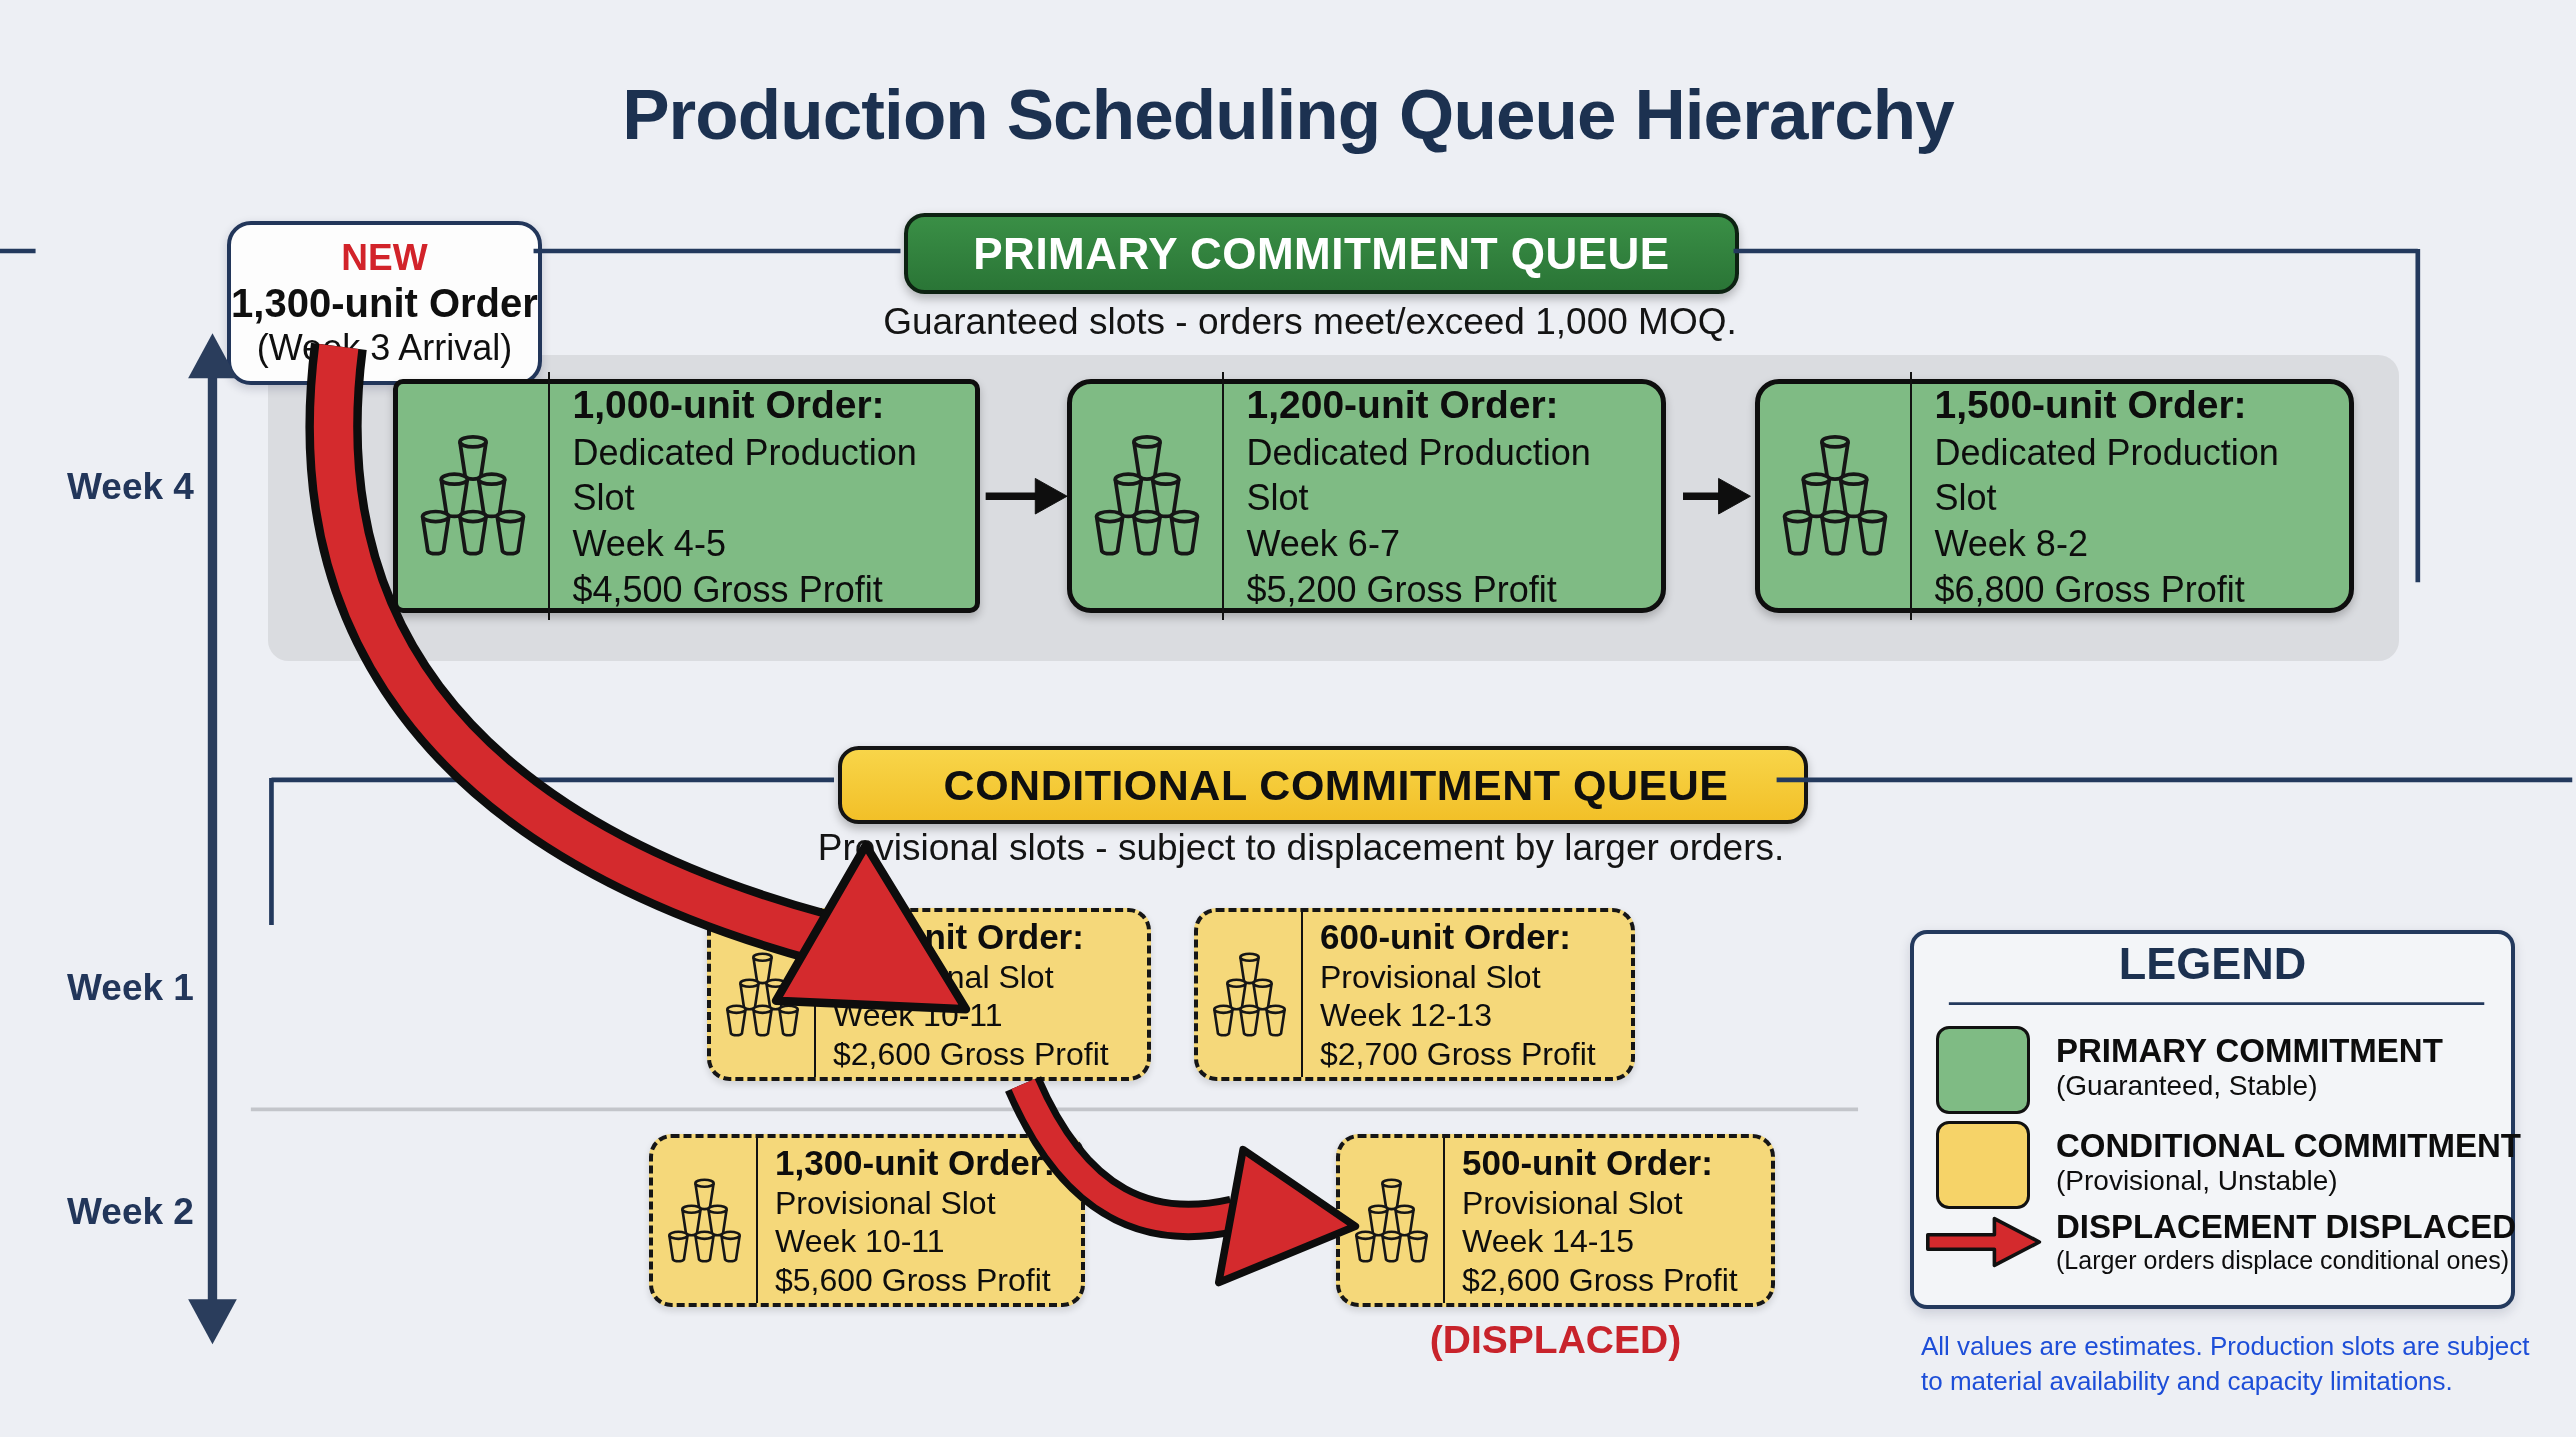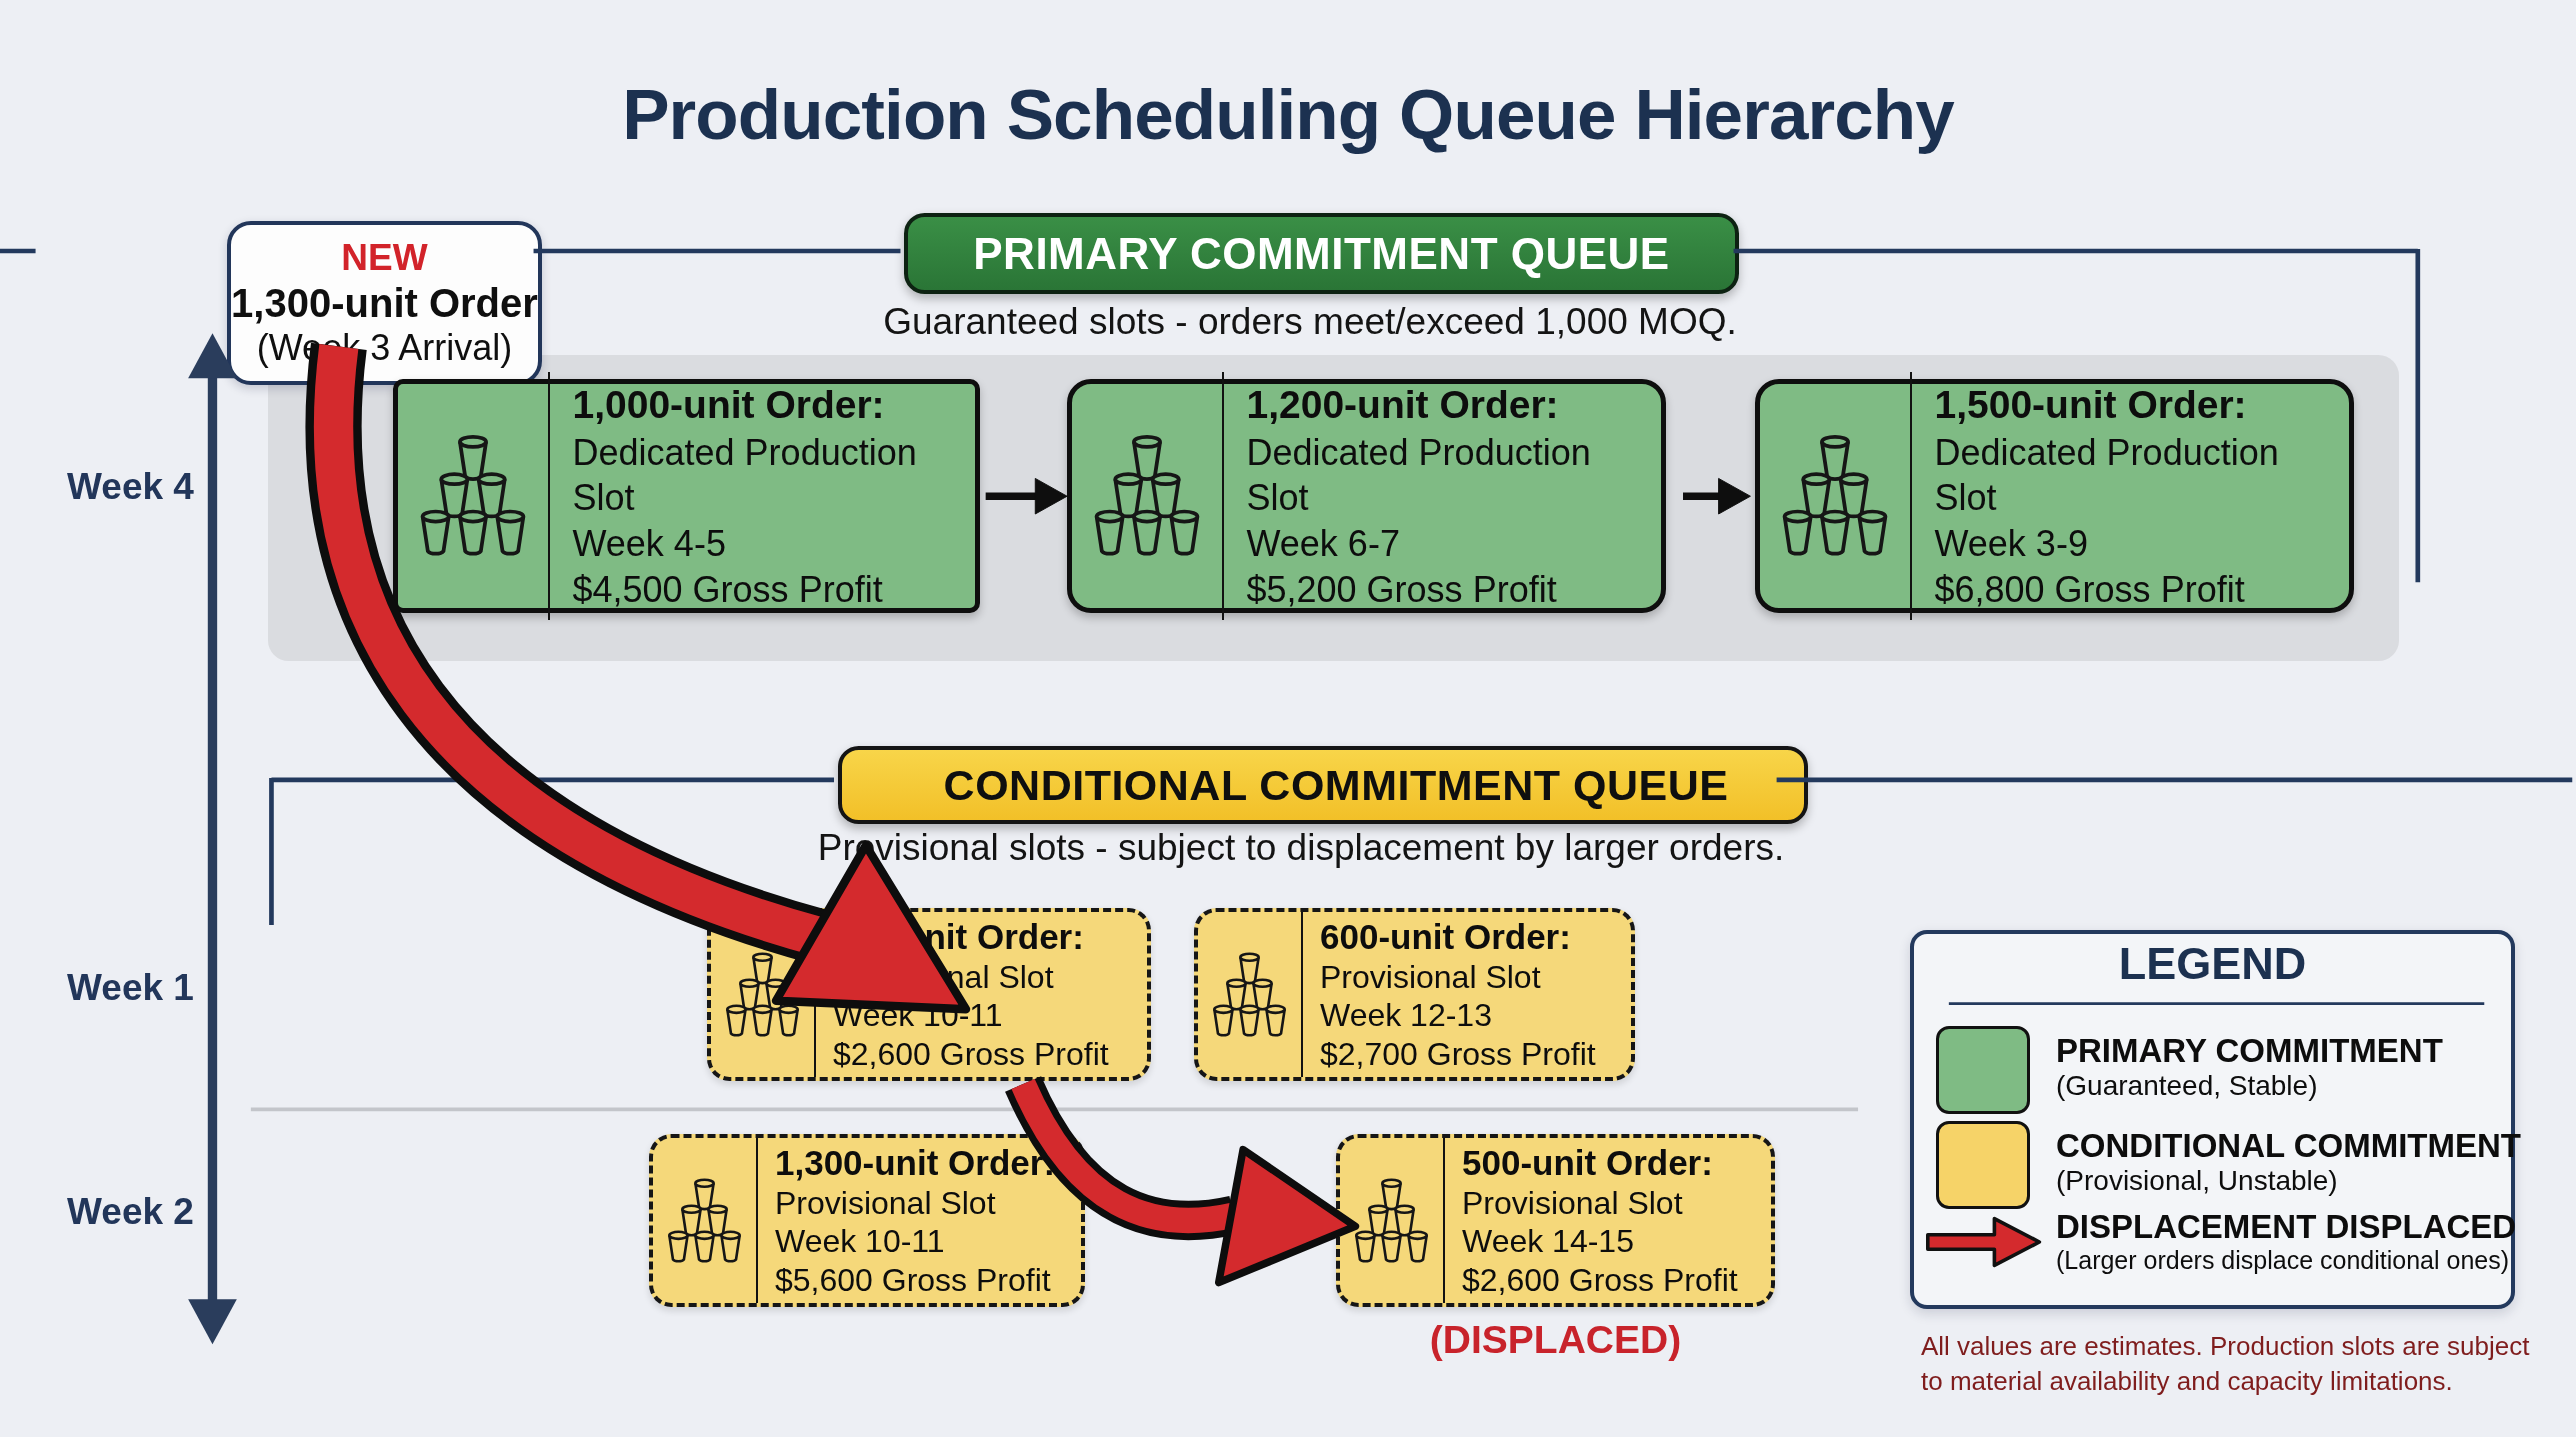--- a/index.html
+++ b/index.html
@@ -69,21 +69,21 @@
   .lg-swatch.green{left:1936px;top:1026px;background:#7fbb84;}
   .lg-swatch.yellow{left:1936px;top:1121px;background:#f6d368;}
   .lg-label{font-size:33px;font-weight:800;color:#0d0d0d;white-space:nowrap;}
   .lg-sub{font-size:28px;color:#0d0d0d;white-space:nowrap;}
   .lg-sub.small{font-size:25px;}
   .lg-text1{left:2056px;top:1032px;}
   .lg-text2{left:2056px;top:1127px;}
   .lg-text3{left:2056px;top:1208px;}
   .lg-arrow{left:1926px;top:1213px;}
 
-  .footnote{left:1921px;top:1329px;width:613px;font-size:26px;line-height:1.34;color:#7f1d1d;}
+  .footnote{left:1921px;top:1329px;width:613px;font-size:26px;line-height:1.34;color:#1d4ed8;}
 
   .overlay{left:0;top:0;pointer-events:none;}
 </style>
 </head>
 <body>
 
 <div class="canvas">
 
   <h1 class="abs title">Production Scheduling Queue Hierarchy</h1>
 
@@ -203,21 +203,21 @@
           </g>
         <g transform="translate(42,41)">
             <path d="M1 3 L3.8 21.5 C5.2 23.4 10.8 23.4 12.2 21.5 L15 3"></path>
             <ellipse cx="8" cy="3" rx="7" ry="2.7"></ellipse>
           </g>
       </svg>
     </span>
     <span class="body">
       <div class="nm">1,500-unit Order:</div>
       <div class="ln">Dedicated Production Slot</div>
-      <div class="ln">Week 3-9</div>
+      <div class="ln">Week 8-2</div>
       <div class="ln">$6,800 Gross Profit</div>
     </span>
   </div>
 
   <div class="abs slot ybox" style="left:707px;top:908px;width:444px;">
     <span class="icon">
       <svg class="cups" width="79" height="86" viewBox="0 0 60 66" fill="none">
         <g transform="translate(22,1)">
             <path d="M1 3 L3.8 21.5 C5.2 23.4 10.8 23.4 12.2 21.5 L15 3"></path>
             <ellipse cx="8" cy="3" rx="7" ry="2.7"></ellipse>

